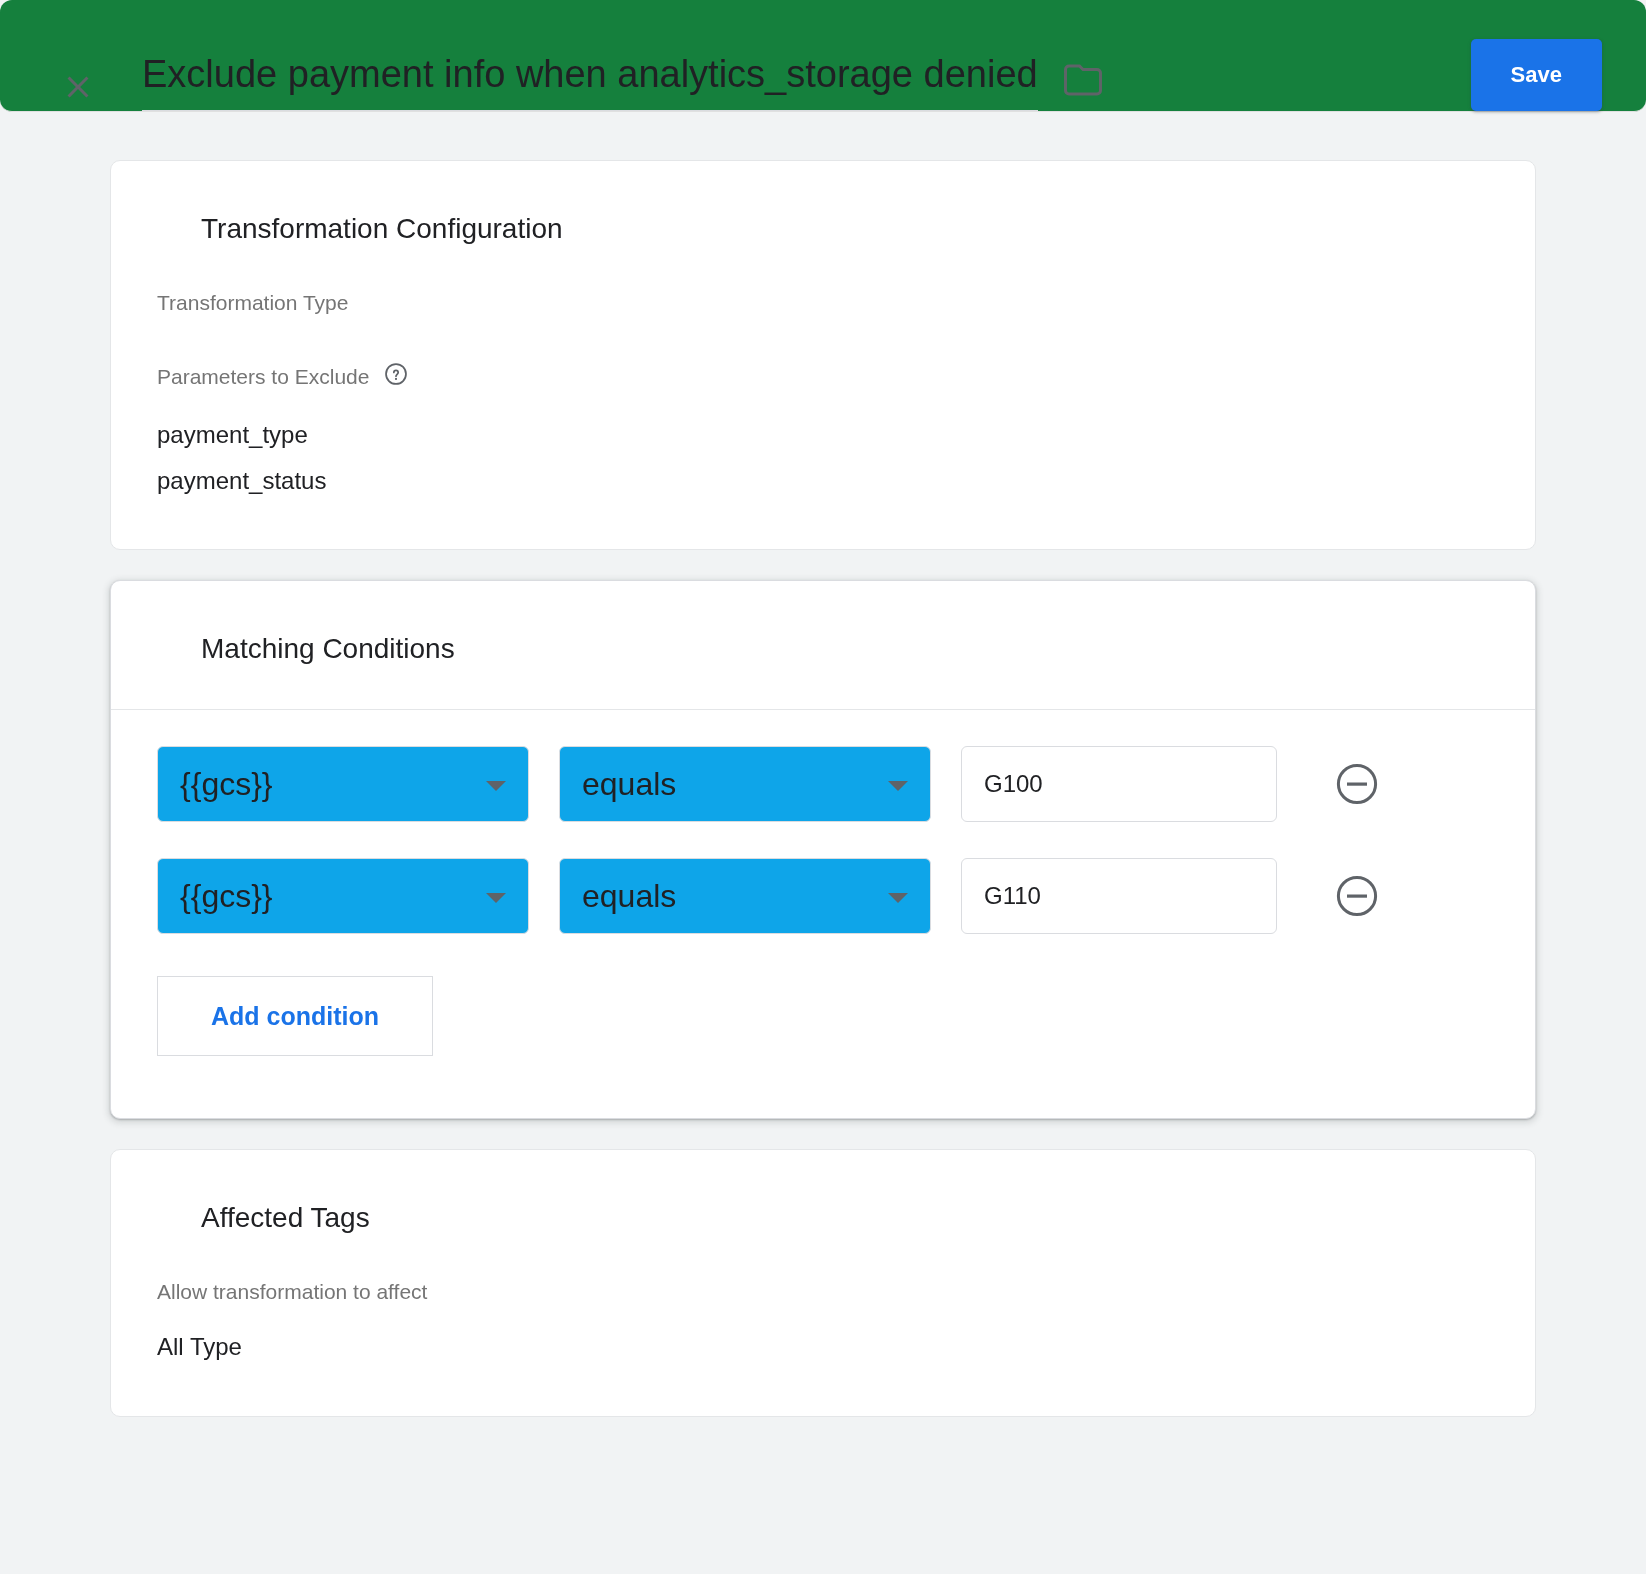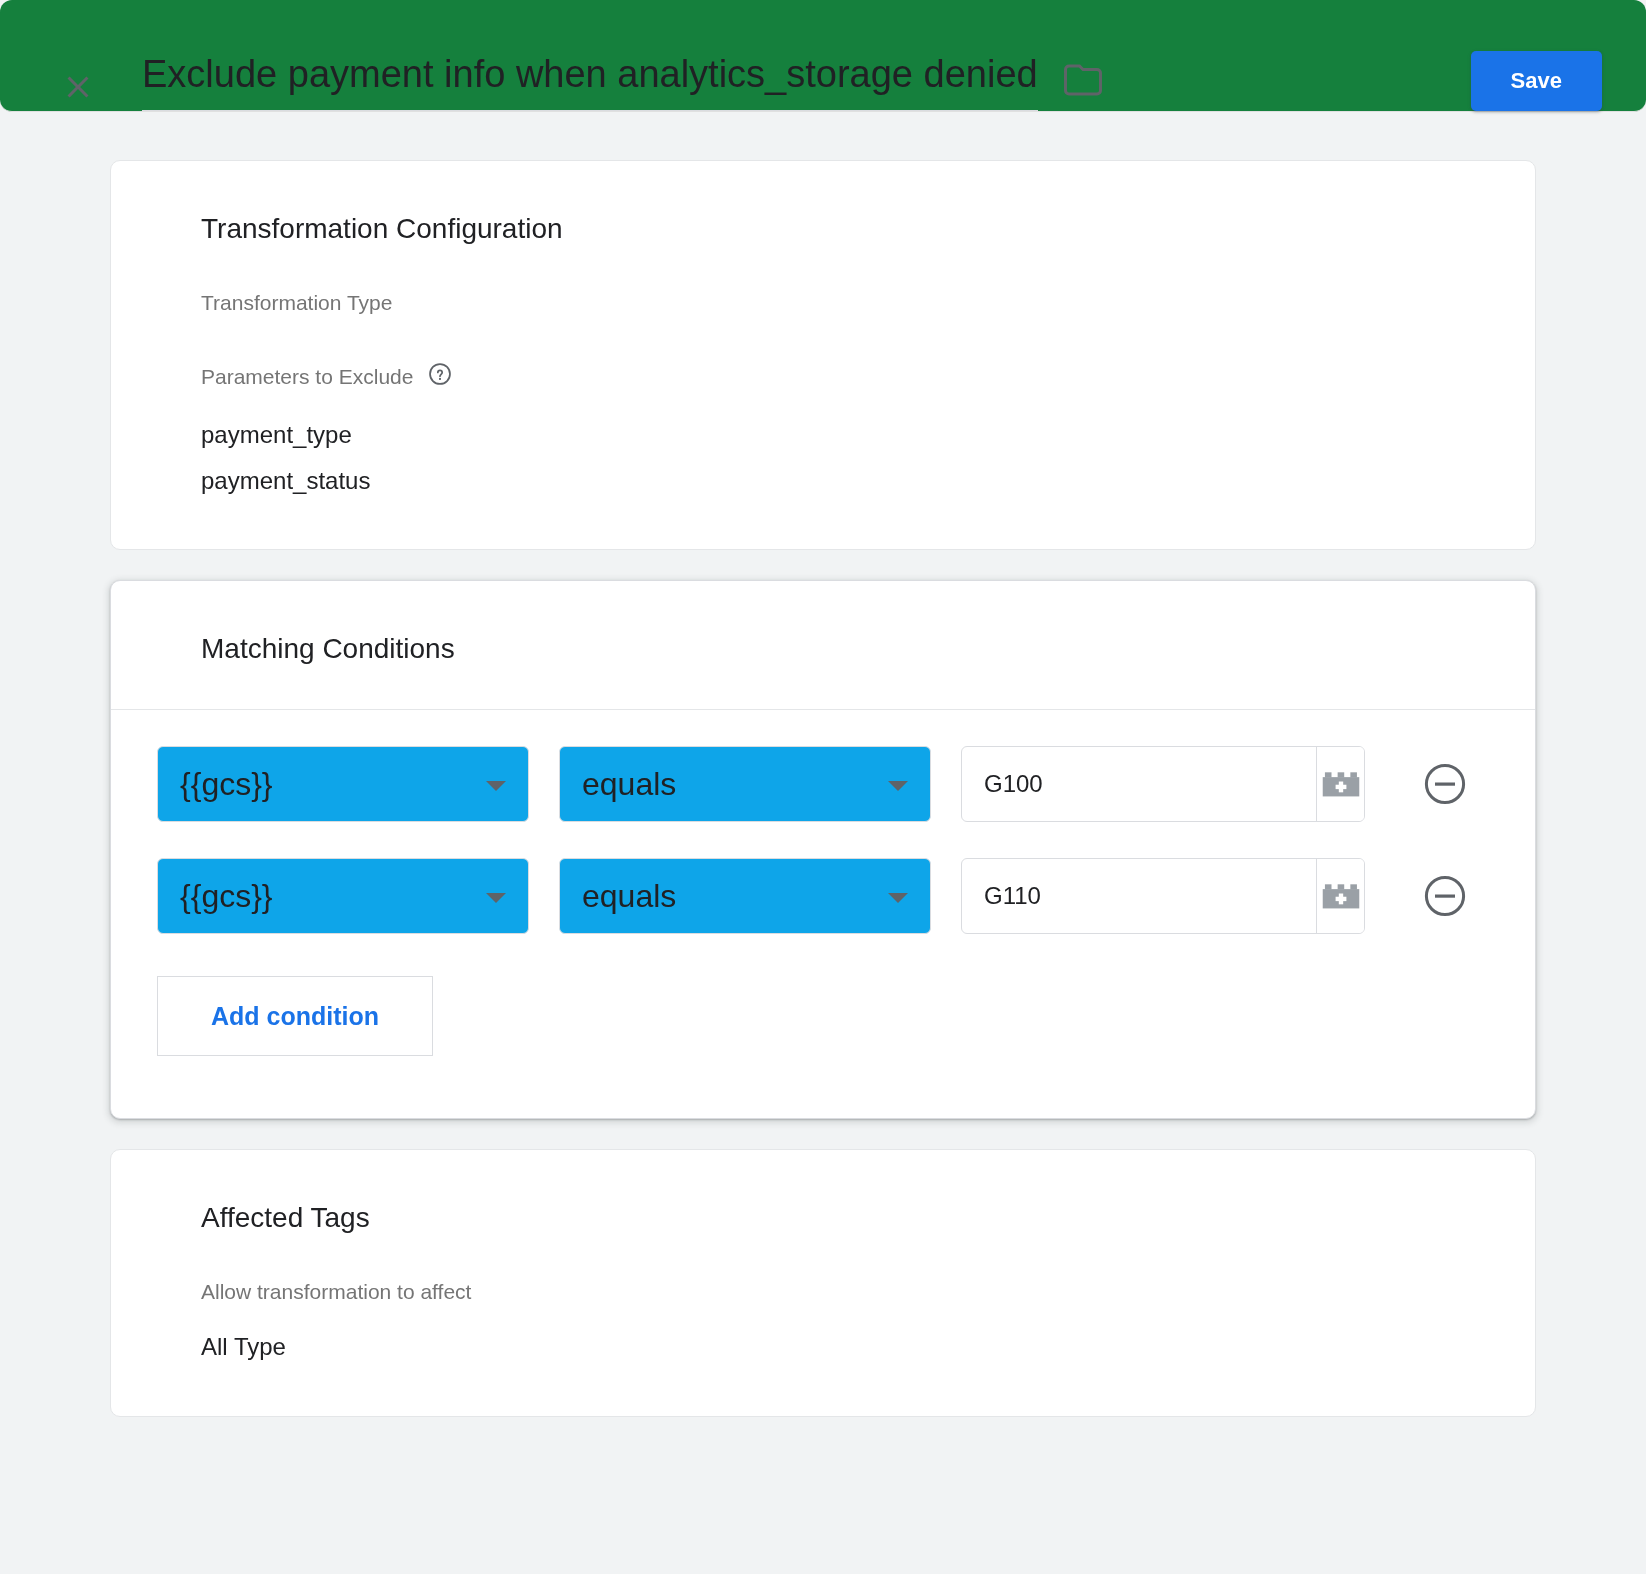--- a/index.html
+++ b/index.html
@@ -45,21 +45,21 @@
   }
   .folder-icon { cursor: pointer; display: flex; align-items: center; padding-bottom: 4px;}
   .save-btn {
     background: #1a73e8;
     color: #fff;
     font-size: 22px;
     font-weight: bold;
     border: none;
     border-radius: 5px;
     padding: 14px 40px;
-    height: 60px;
+    height: 72px;
     cursor: pointer;
     font-family: "Liberation Sans", sans-serif;
     box-shadow: 0 1px 2px rgba(60,64,67,.3), 0 1px 3px 1px rgba(60,64,67,.15);
     flex: 0 0 auto;
   }
 
   
   .body { padding: 48px 110px 0 110px; }
 
   .card {
@@ -73,21 +73,21 @@
     box-shadow: 0 2px 6px 2px rgba(60,64,67,.15), 0 1px 2px rgba(60,64,67,.3);
   }
   .card-title {
     font-size: 28px;
     color: #202124;
     padding: 52px 46px 0 46px;
     margin-left: 44px;
   }
 
   
-  .card-pad { padding: 0 46px 46px 46px; margin-left: 44px; }
+  .card-pad { padding: 0 46px 46px 46px; }
   .field-label {
     font-size: 21px;
     color: #757575;
     margin-top: 46px;
     margin-bottom: 20px;
     display: flex;
     align-items: center;
     gap: 14px;
   }
   .type-tile {
@@ -145,21 +145,21 @@
   .caret {
     position: absolute; right: 22px; top: 50%;
     margin-top: -3px;
     width: 0; height: 0;
     border-left: 10px solid transparent;
     border-right: 10px solid transparent;
     border-top: 10px solid #5f6368;
   }
   .textfield-wrap {
     display: flex; align-items: stretch;
-    width: 404px; height: 76px;
+    width: 316px; height: 76px;
     border: 1px solid #dadce0;
     border-radius: 6px;
     background: #fff;
     overflow: hidden;
   }
   .textfield {
     flex: 1 1 auto;
     border: none;
     outline: none;
     font-size: 24px;

